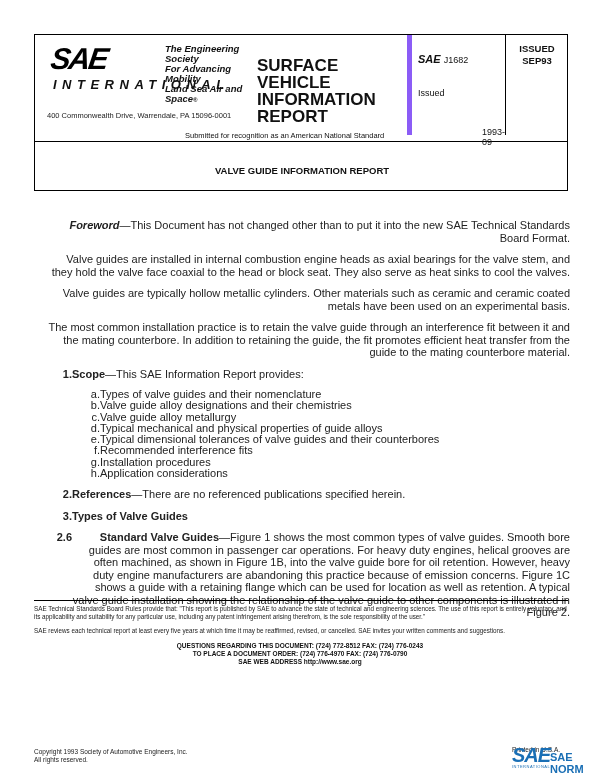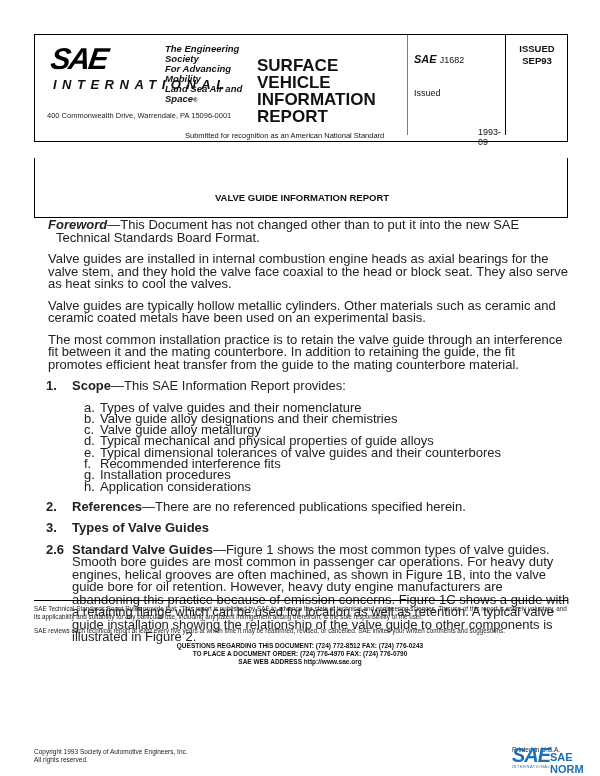--- a/index.html
+++ b/index.html
@@ -8,33 +8,33 @@
 
   
   .hdr { position: absolute; left: 34px; top: 34px; width: 534px; height: 108px; border: 1px solid #000; box-sizing: border-box; }
   .hdr-logo { position: absolute; left: 0; top: 0; width: 215px; height: 108px; }
   .logo-mark { position: absolute; left: 16px; top: 9px; font-family: "Liberation Sans", sans-serif; font-weight: bold; font-style: italic; font-size: 30px; letter-spacing: -2px; color: #000; transform: skewX(-8deg); line-height: 30px; }
   .logo-tag { position: absolute; left: 84px; top: 9px; font-size: 9.5px; font-weight: bold; font-style: italic; line-height: 10px; margin-left: 46px; }
   .logo-intl { position: absolute; left: 18px; top: 42px; font-size: 13px; font-weight: bold; font-style: italic; letter-spacing: 5.5px; }
   .logo-addr { position: absolute; left: 12px; top: 76px; font-size: 7.5px; color: #222; }
 
   .hdr-title { position: absolute; left: 222px; top: 6px; font-size: 17px; font-weight: bold; line-height: 17px; margin-top: 16px; }
-  .hdr-mid { position: absolute; left: 372px; top: 0; width: 98px; height: 100px; border-left: 1px solid #8b5cf6; }
+  .hdr-mid { position: absolute; left: 372px; top: 0; width: 98px; height: 100px; border-left: 5px solid #8b5cf6; }
   .hdr-std { position: absolute; left: 6px; top: 18px; font-size: 9px; }
   .hdr-std b { font-style: italic; font-size: 11px; margin-right: 3px; }
   .hdr-issued-lbl { position: absolute; left: 6px; top: 53px; font-size: 9px; }
   .hdr-issued-val { position: absolute; left: 70px; top: 53px; font-size: 9px; margin-top: 39px; }
   .hdr-right { position: absolute; left: 470px; top: 0; width: 64px; height: 100px; border-left: 1px solid #000; }
   .hdr-r1 { position: absolute; left: 0; width: 62px; top: 8px; text-align: center; font-size: 9.5px; font-weight: bold; line-height: 12px; }
   .hdr-submitted { position: absolute; left: 150px; top: 96px; font-size: 7.5px; }
 
-  .titlebox { position: absolute; left: 34px; top: 158px; width: 534px; height: 60px; border: 1px solid #000; border-top: none; box-sizing: border-box; }
+  .titlebox { position: absolute; left: 34px; top: 131px; width: 534px; height: 60px; border: 1px solid #000; border-top: none; box-sizing: border-box; }
   .doc-title { position: absolute; left: 0; width: 534px; top: 34px; text-align: center; font-size: 9.5px; font-weight: bold; }
 
-  .body { position: absolute; left: 48px; top: 219px; width: 522px; font-size: 13px; line-height: 12.5px; color: #222; }
+  .body { position: absolute; left: 48px; top: 219px; width: 522px; font-size: 11px; line-height: 12.5px; color: #222; text-align: right; }
   .p { margin: 0 0 9px 0; }
   .fw-lbl { font-style: italic; font-weight: bold; }
   .indent-first { text-indent: 0; padding-left: 8px; text-indent: -8px; }
   .sec { display: flex; margin: 0 0 9px 0; }
   .sec-num { width: 26px; font-weight: bold; flex: none; margin-left: -2px; }
   .sec-title { font-weight: bold; }
   .list { margin: 0 0 9px 36px; padding: 0; list-style: none; }
   .list li { display: flex; line-height: 11.3px; }
   .list .lt { width: 16px; flex: none; }
 

